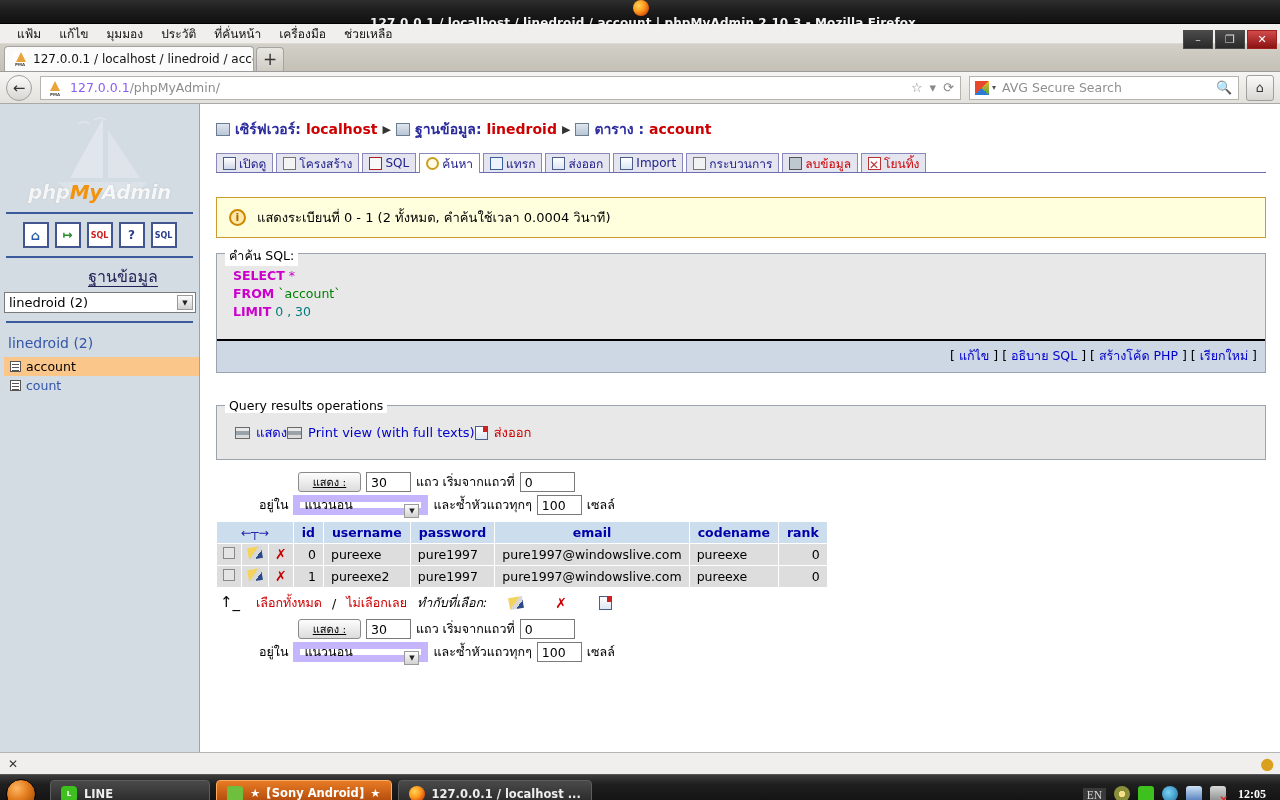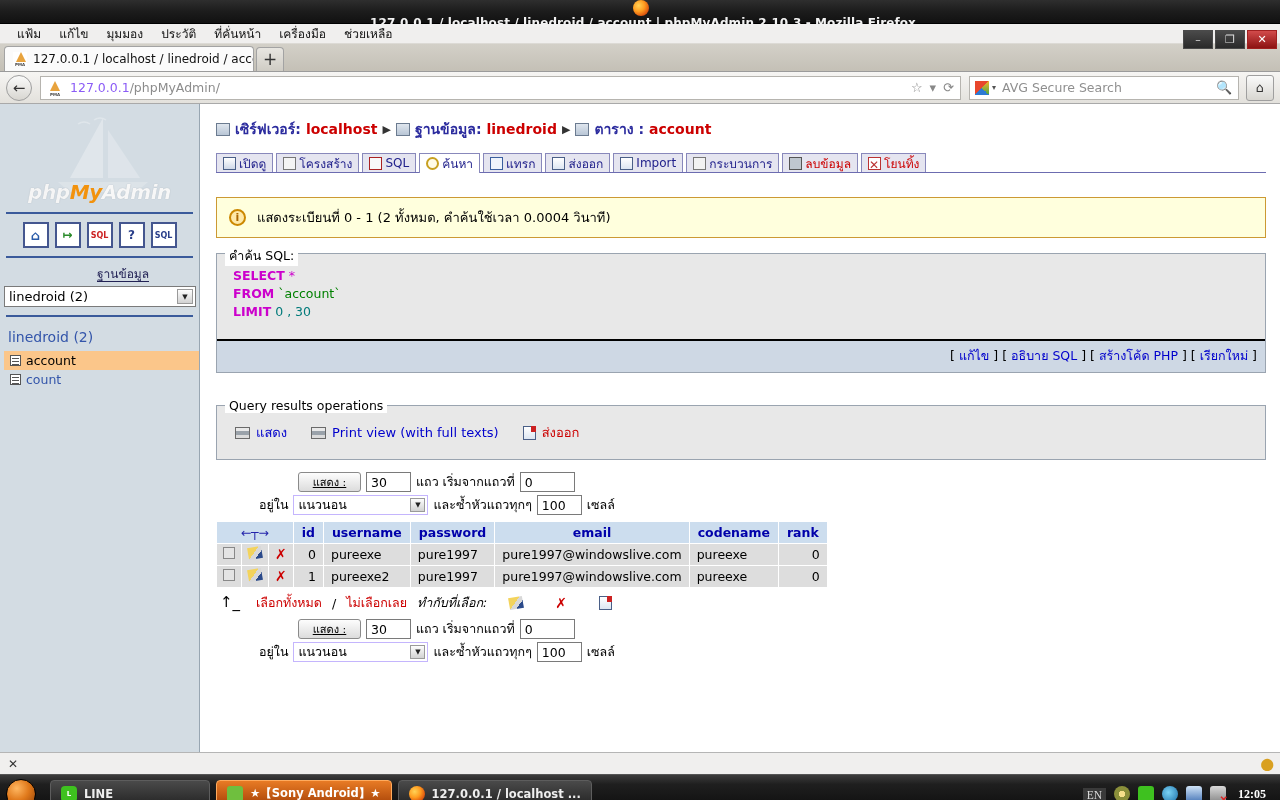--- a/index.html
+++ b/index.html
@@ -188,21 +188,21 @@
   .pma-word .my { color: #f2920d; }
   .pma-word .admin { color: #f7f7f7; text-shadow: 0 0 1px #9aa7b2; }
   .side-rule { height: 2px; background: #3a5a9b; margin: 2px 6px; }
   .side-icons { display: flex; justify-content: center; gap: 6px; padding: 6px 0; }
   .sic {
     width: 26px; height: 26px;
     border: 2px solid #44568f; background: #fff;
     display: flex; align-items: center; justify-content: center;
     font-size: 9px; font-weight: bold;
   }
-  .side-dbtitle { text-align: center; color: #225; font-size: 12px; padding: 4px 0 3px; margin-left: 47px; }
+  .side-dbtitle { text-align: center; color: #225; font-size: 16px; padding: 4px 0 3px; margin-left: 47px; }
   .side-dbtitle span { border-bottom: 1px solid #225; }
   .db-select {
     width: 192px; margin: 0 4px; height: 21px;
     background: #fff; border: 1px solid #7a7a7a;
     display: flex; align-items: center; padding-left: 4px;
     font-size: 13px; color: #000; position: relative;
   }
   .db-select .arrow {
     position: absolute; right: 2px; top: 2px;
     width: 16px; height: 15px;
@@ -303,21 +303,21 @@
   .star { color: #cc00cc; }
   .sql-links {
     margin: 0 -12px -8px; padding: 5px 8px 6px;
     background: #ced8e4;
     border-top: 2px solid #000;
     text-align: right; font-size: 12.5px; color: #000;
   }
   .sql-links a { color: #0000cc; text-decoration: none; }
 
   .qres { margin-top: 32px; }
-  .qres .ops { display: flex; align-items: center; gap: 24px; padding: 6px 0 8px 6px; font-size: 13px; }
+  .qres .ops { display: flex; align-items: center; padding: 6px 0 8px 6px; font-size: 13px; }
   .op { display: flex; align-items: center; gap: 6px; color: #0000cc; }
   .printer {
     width: 15px; height: 12px; flex: none;
     background: linear-gradient(to bottom,#e9e9e9 0 35%, #9aa2aa 35% 75%, #dcdcdc 75%);
     border: 1px solid #6a6a6a;
   }
   .exp-ico {
     width: 13px; height: 14px; flex: none;
     background: linear-gradient(to bottom,#fff,#dde6f2); border: 1px solid #4a5f87;
     position: relative;
@@ -339,21 +339,21 @@
     display: flex; align-items: center; justify-content: center; text-decoration: underline;
   }
   .inp {
     height: 20px; background: #fff; border: 1px solid #7a7a7a;
     padding: 0 4px; font-size: 12.5px; color: #000;
     display: flex; align-items: center;
   }
   .inp.w45 { width: 45px; }
   .inp.w55 { width: 55px; }
   .sel {
-    width: 135px; height: 20px; background: #fff; border: 1px solid #c4b5fd;
+    width: 135px; height: 20px; background: #fff; border: 7px solid #c4b5fd;
     padding-left: 4px; font-size: 12.5px; color: #000;
     display: flex; align-items: center; position: relative;
   }
   .sel .arrow {
     position: absolute; right: 2px; top: 2px; width: 15px; height: 14px;
     background: linear-gradient(to bottom, #fdfdfd, #d2d2d2); border: 1px solid #9a9a9a;
     display: flex; align-items: center; justify-content: center; font-size: 7px; color: #222;
   }
 
   

